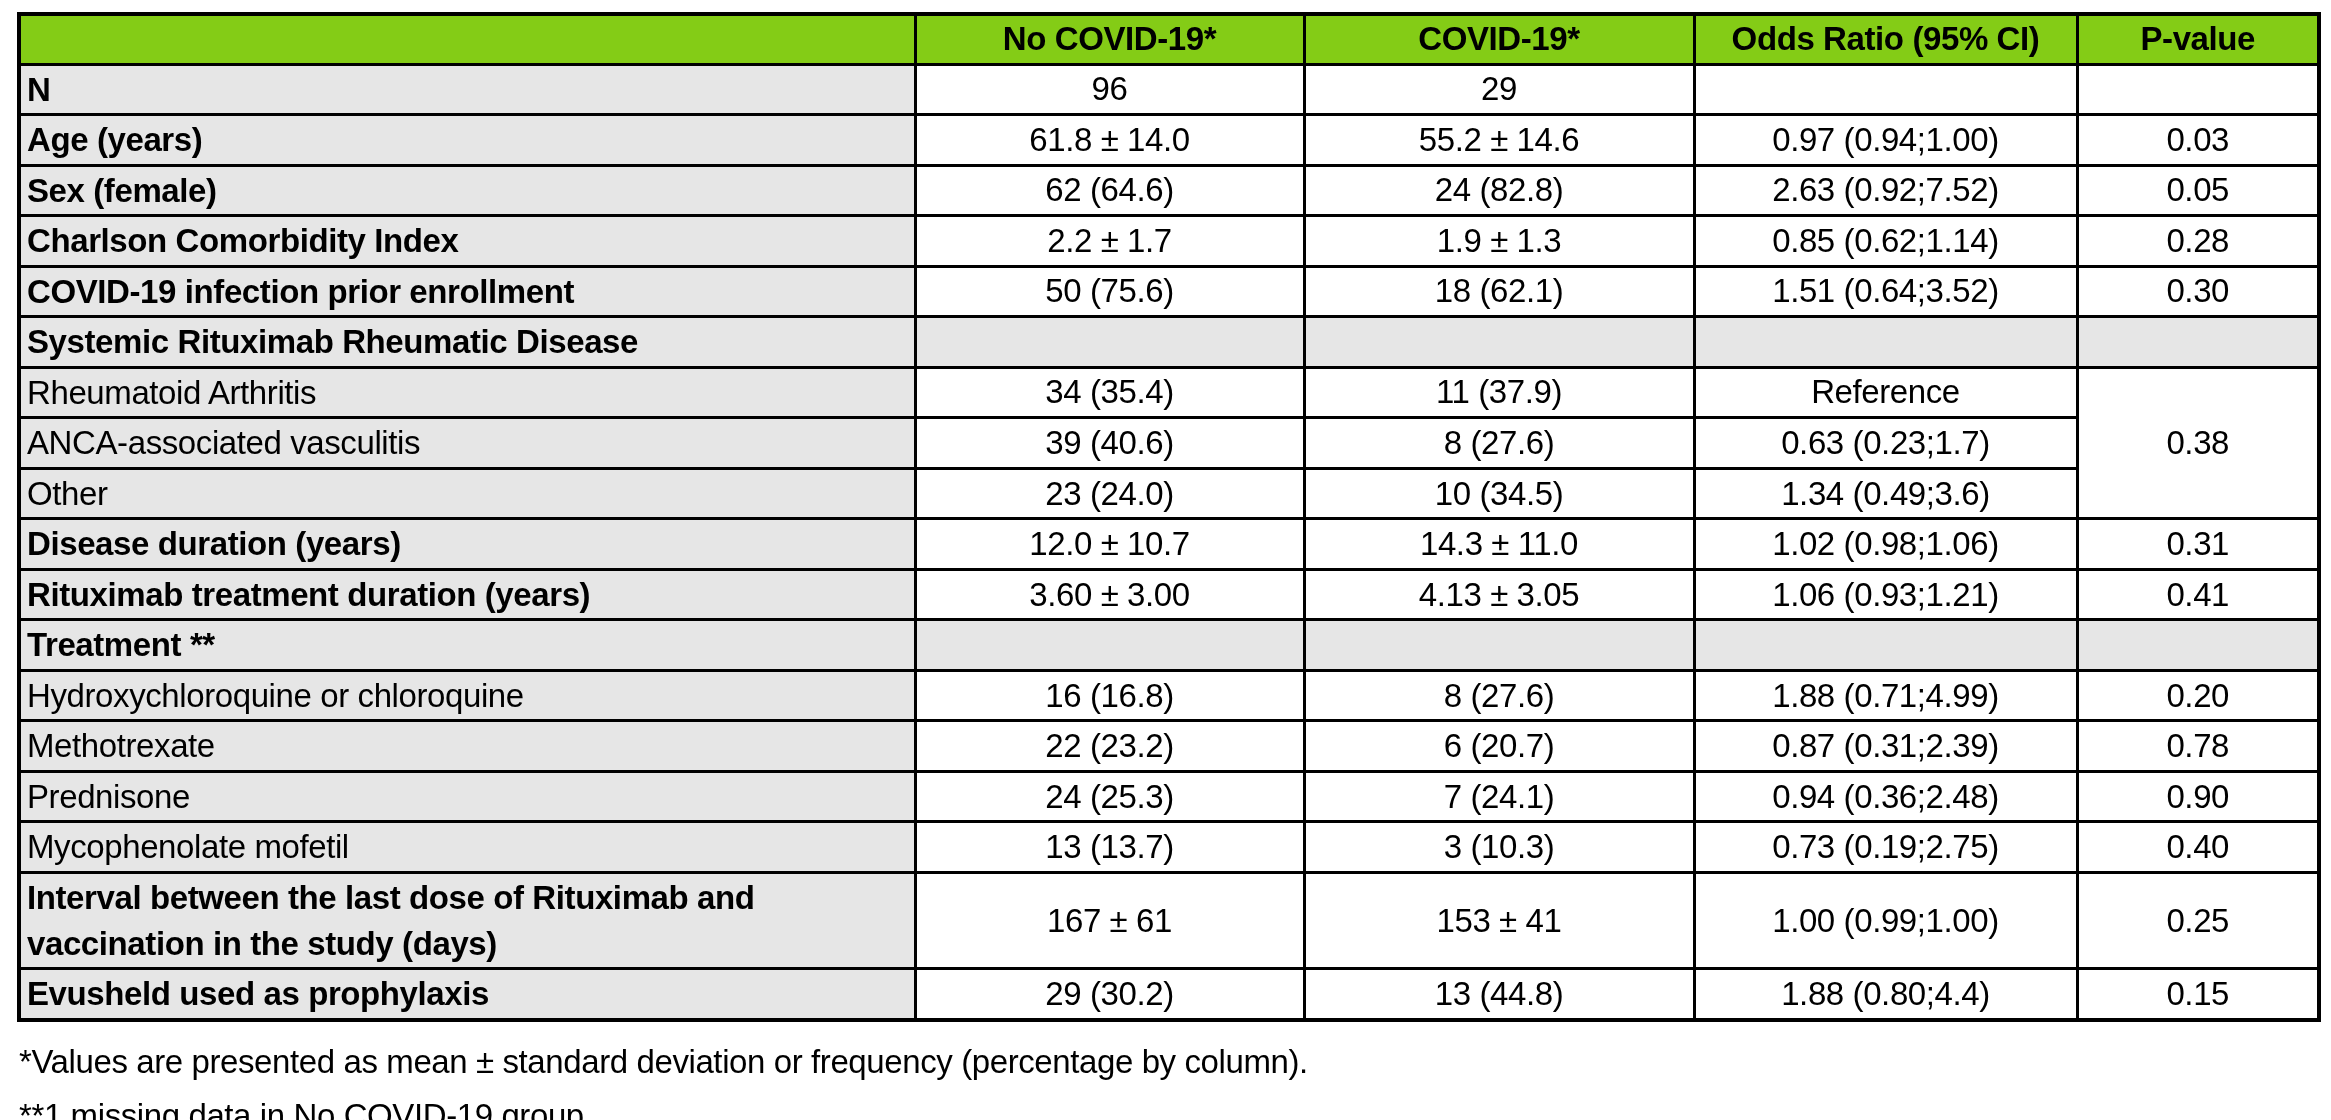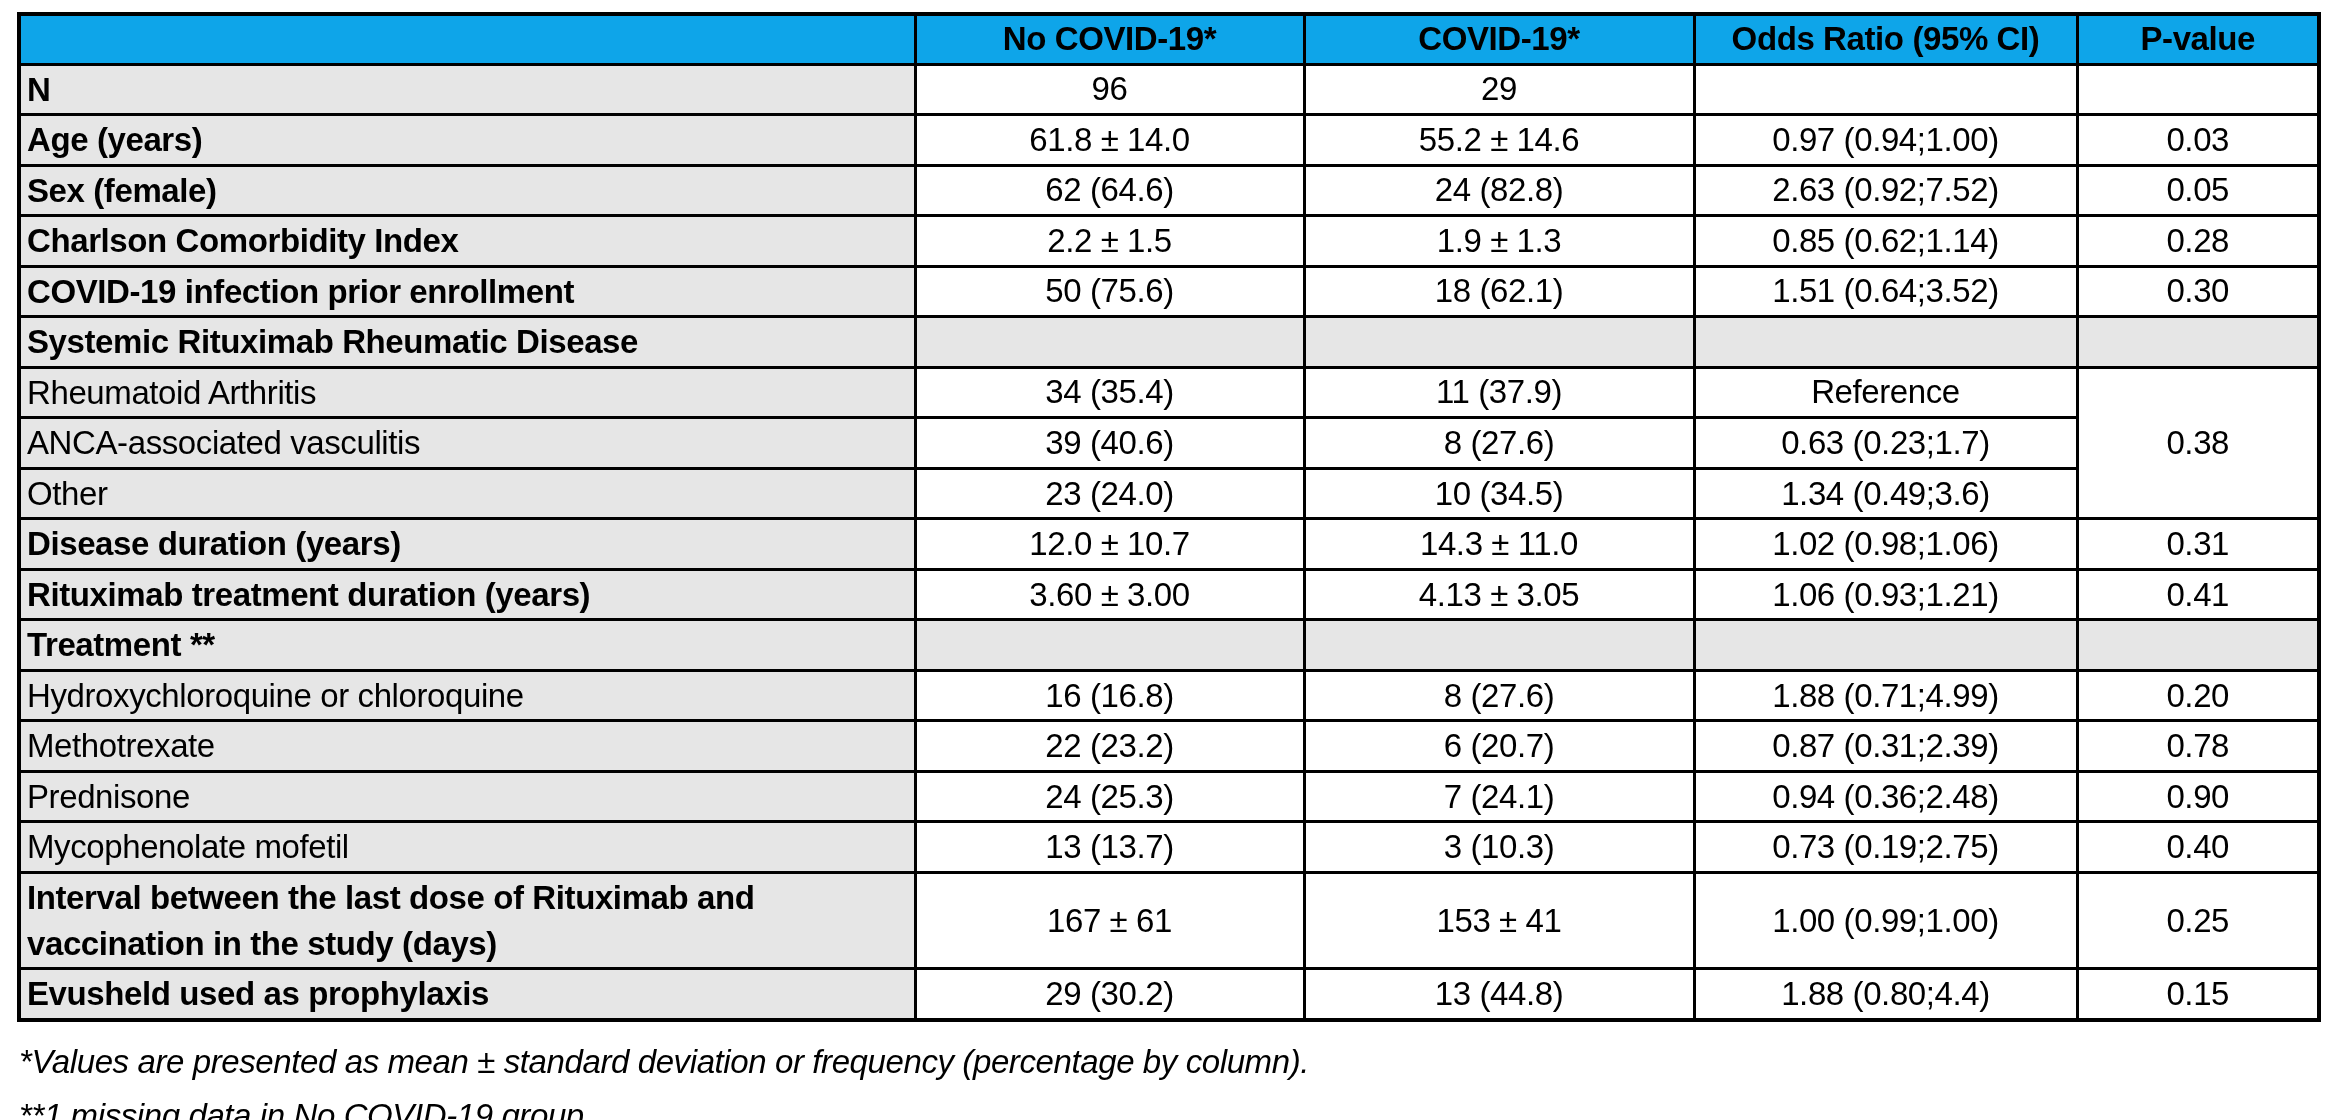--- a/index.html
+++ b/index.html
@@ -25,21 +25,21 @@
   table.baseline td {
     border: 3px solid #000000;
     font-size: 33px;
     letter-spacing: -0.4px;
     height: 50px;
     padding: 1px 6px;
     vertical-align: middle;
     overflow: hidden;
   }
   thead th {
-    background: #0ea5e9;
+    background: #84cc16;
     font-weight: bold;
     text-align: center;
   }
   th.rowlabel {
     background: #e6e6e6;
     text-align: left;
     font-weight: bold;
     padding-left: 20px;
     padding-right: 10px;
     line-height: 1.38;
@@ -56,21 +56,20 @@
   tr.tall { height: 96px; margin-left: 46px; }
   .footnotes {
     margin-top: 13px;
     padding-left: 2px;
   }
   .footnote {
     font-size: 33px;
     letter-spacing: -0.4px;
     line-height: 54px;
     margin: 0;
-    font-style: italic;
   }
 </style>
 </head>
 <body>
 
 <div class="page-wrap">
   <table class="baseline">
     <colgroup>
       <col style="width:896px">
       <col style="width:389px">
@@ -104,21 +103,21 @@
         </tr>
         <tr>
           <th class="rowlabel bold">Sex (female)</th>
           <td>62 (64.6)</td>
           <td>24 (82.8)</td>
           <td>2.63 (0.92;7.52)</td>
           <td>0.05</td>
         </tr>
         <tr>
           <th class="rowlabel bold">Charlson Comorbidity Index</th>
-          <td>2.2 ± 1.5</td>
+          <td>2.2 ± 1.7</td>
           <td>1.9 ± 1.3</td>
           <td>0.85 (0.62;1.14)</td>
           <td>0.28</td>
         </tr>
         <tr>
           <th class="rowlabel bold">COVID-19 infection prior enrollment</th>
           <td>50 (75.6)</td>
           <td>18 (62.1)</td>
           <td>1.51 (0.64;3.52)</td>
           <td>0.30</td>

